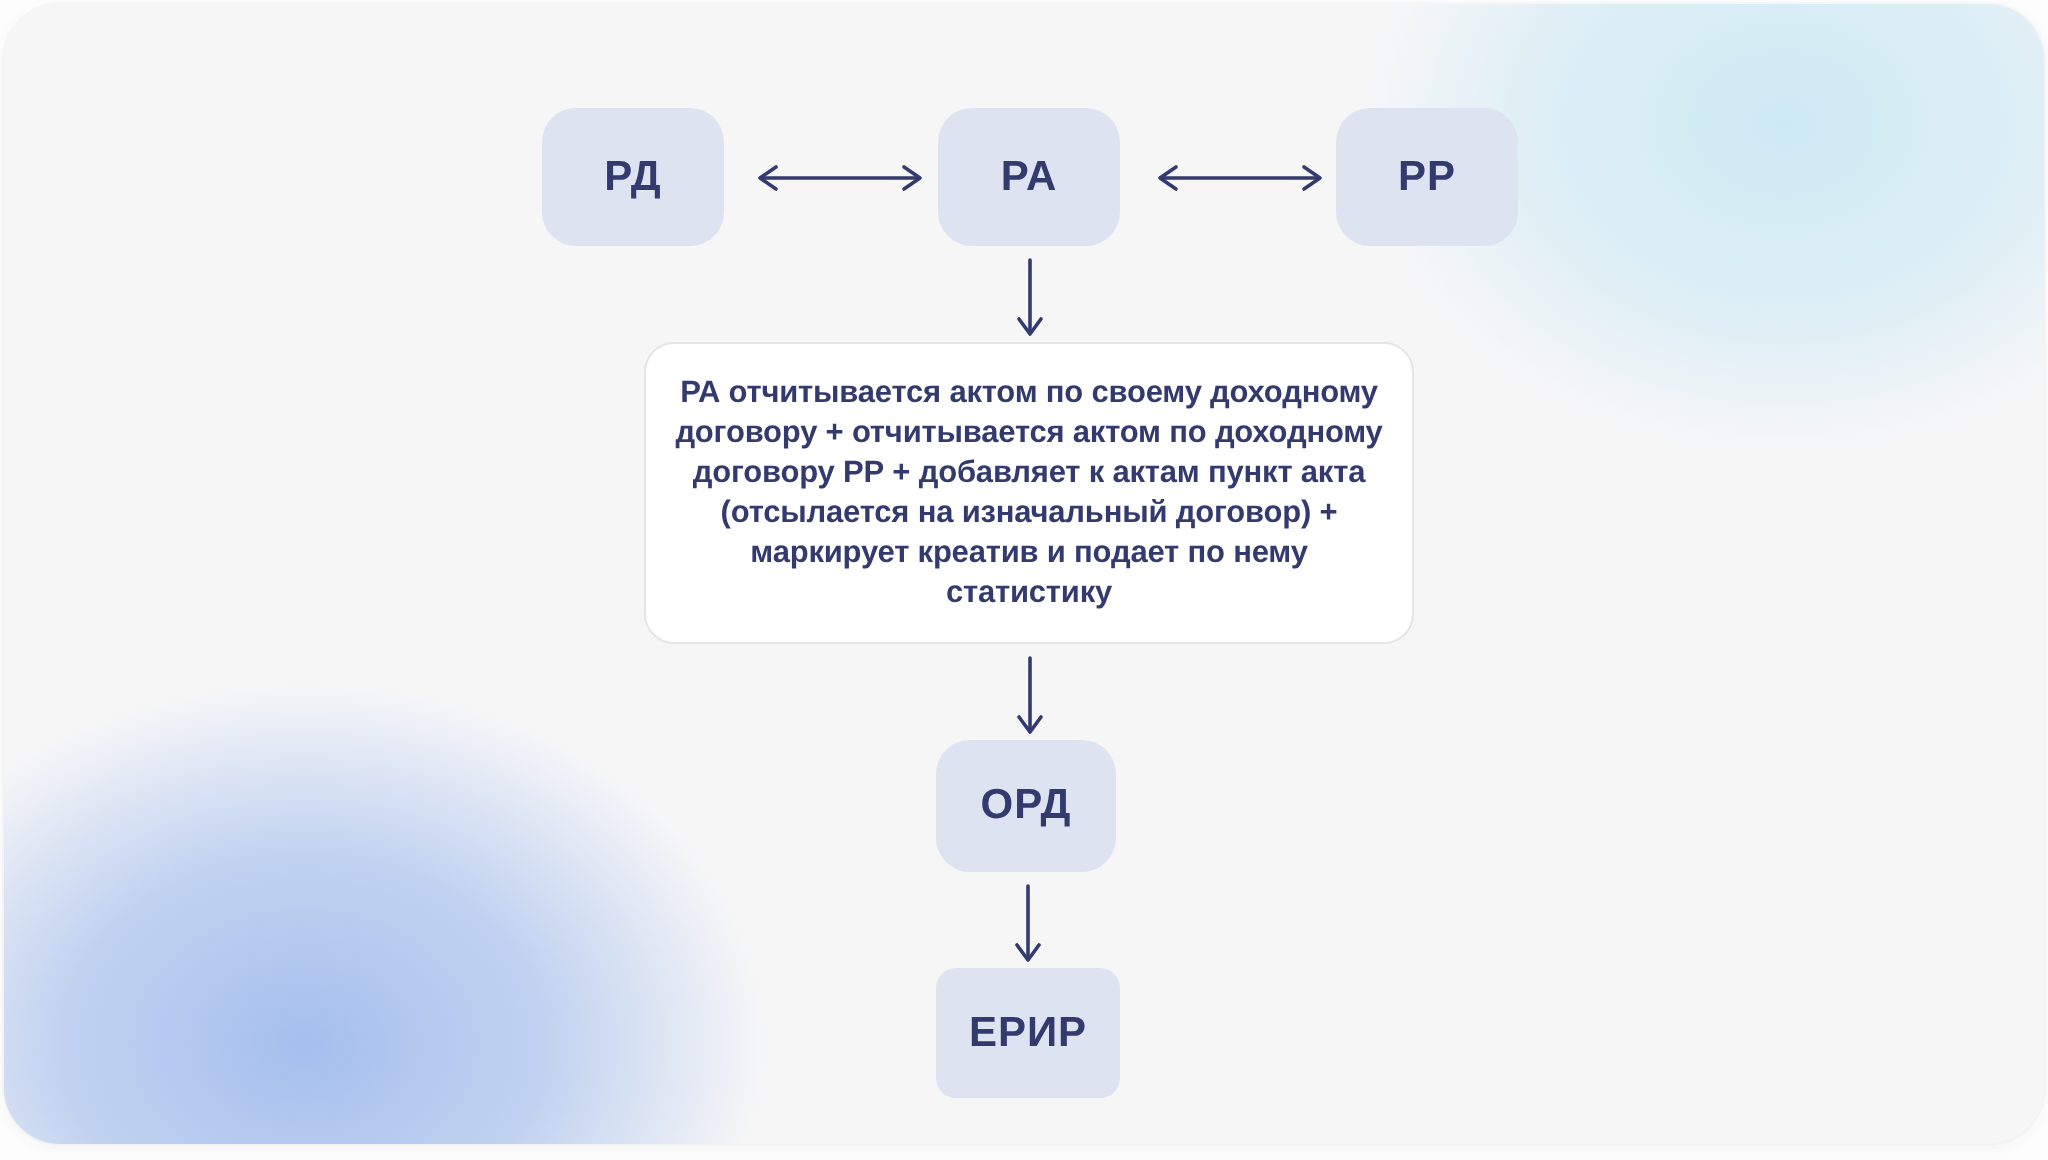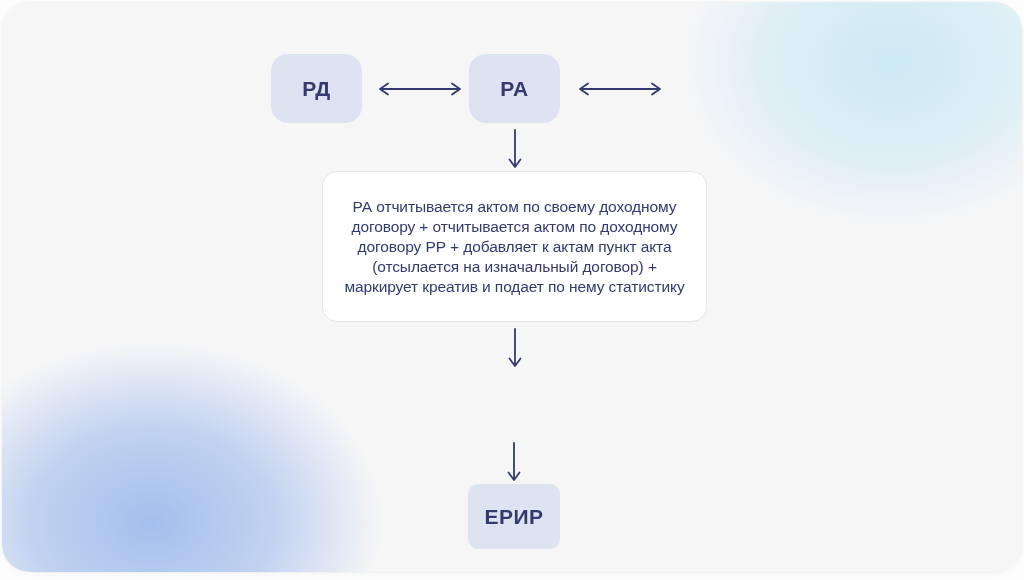--- a/index.html
+++ b/index.html
@@ -74,21 +74,21 @@
     border-radius: 15px;
     display: flex;
     align-items: center;
     justify-content: center;
     padding: 10px 14px;
   }
   .note-text {
     color: var(--node-text, #333b6e);
     font-size: 15.5px;
     line-height: 20px;
-    font-weight: 400;
+    font-weight: 700;
     text-align: center;
     letter-spacing: -0.1px;
   }
   svg.arrow {
     position: absolute;
     overflow: visible;
   }
   svg.arrow line, svg.arrow polyline {
     stroke: var(--arrow, #333b6e);
     stroke-width: 1.8;
@@ -104,20 +104,23 @@
 
   <div class="blob blob-bottom-left"></div>
   <div class="blob blob-top-right"></div>
 
   <div class="node node-rd">
     <span class="node-label">РД</span>
   </div>
   <div class="node node-ra">
     <span class="node-label">РА</span>
   </div>
+  <div class="node node-rr">
+    <span class="node-label">РР</span>
+  </div>
 
   <svg class="arrow" style="left:372px; top:78px" width="92" height="18">
     <line x1="7" y1="9" x2="85" y2="9"></line>
     <polyline points="14,3.5 6,9 14,14.5"></polyline>
     <polyline points="78,3.5 86,9 78,14.5"></polyline>
   </svg>
   <svg class="arrow" style="left:572px; top:78px" width="92" height="18">
     <line x1="7" y1="9" x2="85" y2="9"></line>
     <polyline points="14,3.5 6,9 14,14.5"></polyline>
     <polyline points="78,3.5 86,9 78,14.5"></polyline>
@@ -130,20 +133,23 @@
 
   <div class="note">
     <div class="note-text">РА отчитывается актом по своему доходному договору + отчитывается актом по доходному договору РР + добавляет к актам пункт акта (отсылается на изначальный договор) + маркирует креатив и подает по нему статистику</div>
   </div>
 
   <svg class="arrow" style="left:504px; top:326px" width="18" height="40">
     <line x1="9" y1="1" x2="9" y2="37"></line>
     <polyline points="3.5,30.5 9,38 14.5,30.5"></polyline>
   </svg>
 
+  <div class="node node-ord">
+    <span class="node-label">ОРД</span>
+  </div>
 
   <svg class="arrow" style="left:503px; top:440px" width="18" height="40">
     <line x1="9" y1="1" x2="9" y2="37"></line>
     <polyline points="3.5,30.5 9,38 14.5,30.5"></polyline>
   </svg>
 
   <div class="node node-erir">
     <span class="node-label">ЕРИР</span>
   </div>
 

